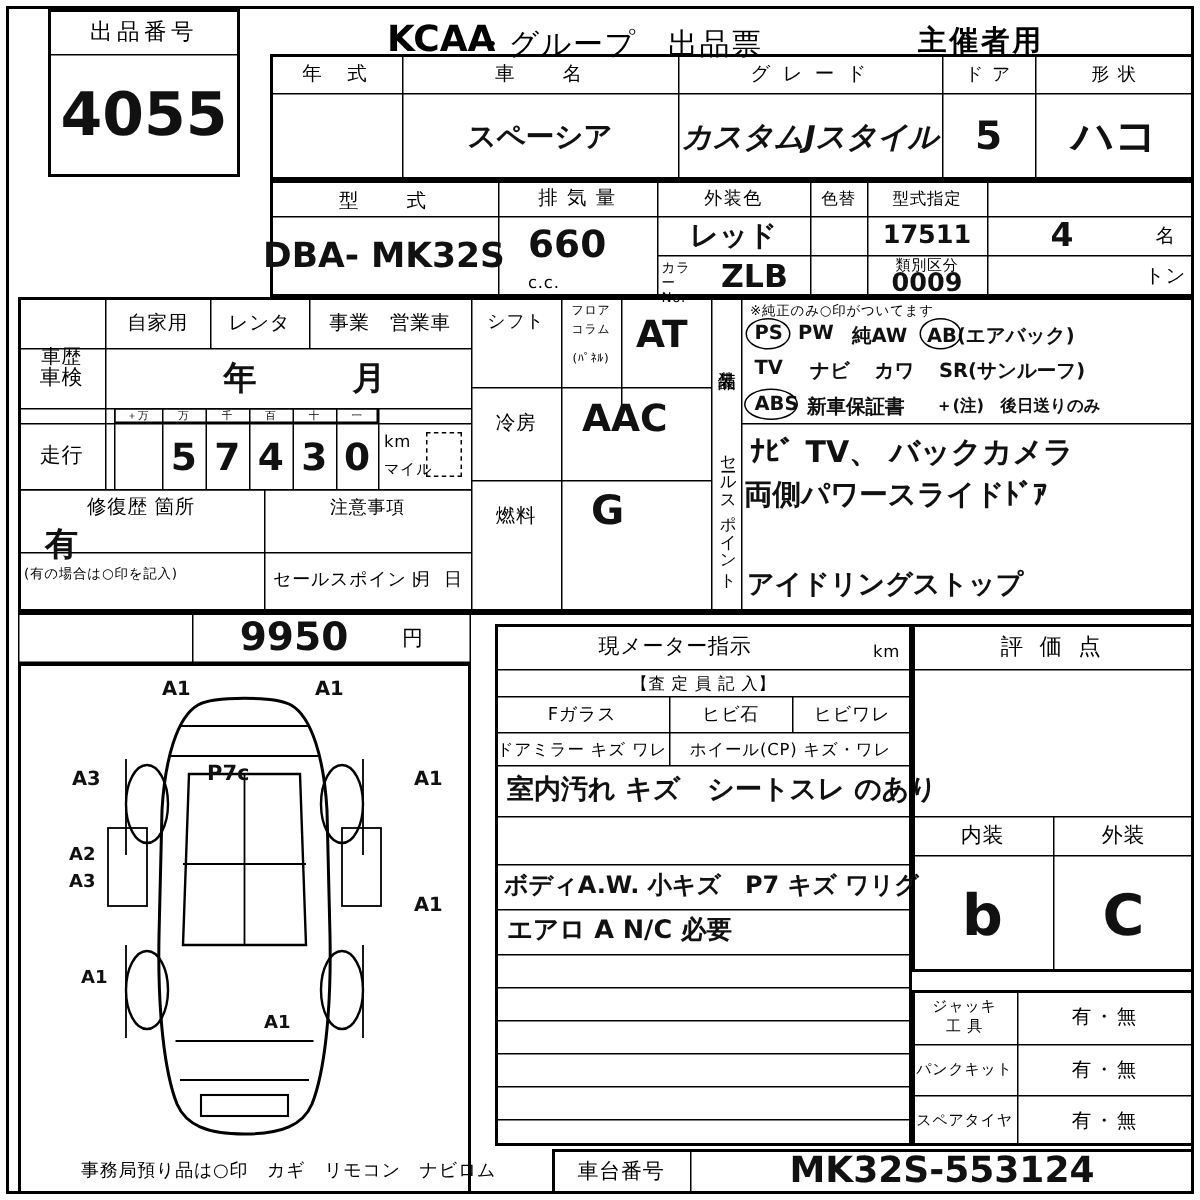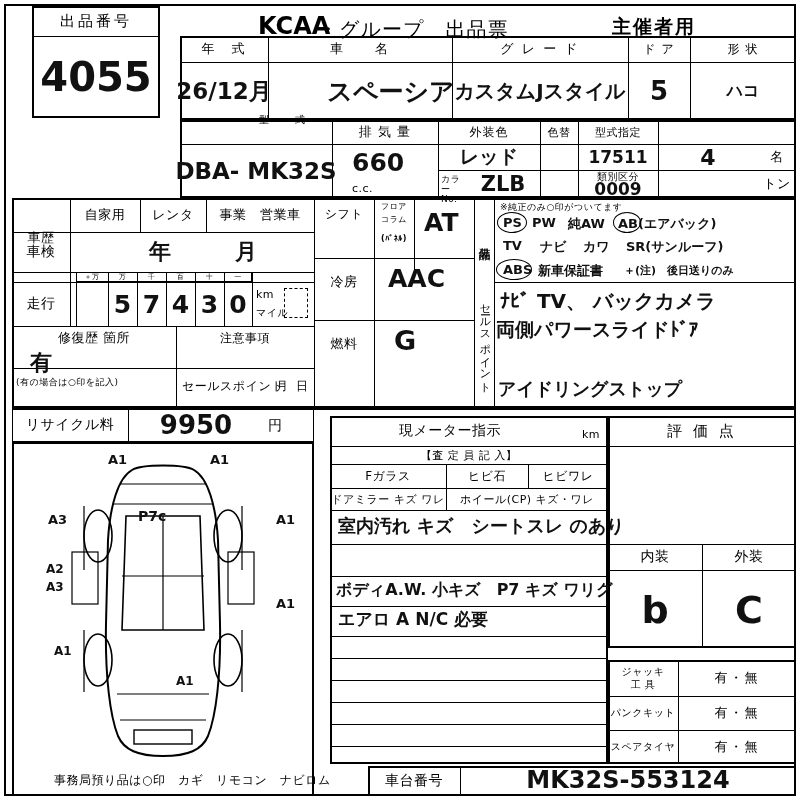--- a/index.html
+++ b/index.html
@@ -40,38 +40,37 @@
   <div class="vline" style="left:452px;top:36px;height:84px;"></div>
   <div class="vline" style="left:628px;top:36px;height:84px;"></div>
   <div class="vline" style="left:690px;top:36px;height:84px;"></div>
 
   <div class="lbl ctr" style="left:180px;top:36px;width:88px;height:26px;font-size:13px;letter-spacing:2px;">年　式</div>
   <div class="lbl ctr" style="left:268px;top:36px;width:184px;height:26px;font-size:13px;letter-spacing:2px;">車　　名</div>
   <div class="lbl ctr" style="left:452px;top:36px;width:176px;height:26px;font-size:13px;letter-spacing:2px;">グ レ ー ド</div>
   <div class="lbl ctr" style="left:628px;top:36px;width:62px;height:26px;font-size:12px;letter-spacing:1px;">ド ア</div>
   <div class="lbl ctr" style="left:690px;top:36px;width:106px;height:26px;font-size:12px;letter-spacing:1px;">形 状</div>
 
-  <div class="hw ctr" style="left:180px;top:62px;width:88px;height:58px;font-size:23px;">26/12月</div>
-  <div class="hw ctr" style="left:268px;top:62px;width:184px;height:58px;font-size:25px;padding-left:31px;">スペーシア</div>
-  <div class="hw ctr" style="left:452px;top:62px;width:176px;height:58px;font-size:20px;">カスタムJスタイル</div>
+  <div class="hw ctr" style="left:268px;top:62px;width:184px;height:58px;font-size:19px;">スペーシア</div>
+  <div class="hw ctr" style="left:452px;top:62px;width:176px;height:58px;font-size:20px;font-style:italic;">カスタムJスタイル</div>
   <div class="hw ctr" style="left:628px;top:62px;width:62px;height:58px;font-size:26px;">5</div>
-  <div class="hw ctr" style="left:690px;top:62px;width:106px;height:58px;font-size:16px;">ハコ</div>
+  <div class="hw ctr" style="left:690px;top:62px;width:106px;height:58px;font-size:28px;">ハコ</div>
 
   <div class="bx" style="left:180px;top:120px;width:616px;height:78px;border-width:2px;"></div>
   <div class="hline" style="left:180px;top:144px;width:616px;"></div>
   <div class="vline" style="left:332px;top:120px;height:78px;"></div>
   <div class="vline" style="left:438px;top:120px;height:78px;"></div>
   <div class="vline" style="left:540px;top:120px;height:78px;"></div>
   <div class="vline" style="left:578px;top:120px;height:78px;"></div>
   <div class="vline" style="left:658px;top:120px;height:78px;"></div>
   <div class="hline" style="left:578px;top:170px;width:80px;"></div>
   <div class="hline" style="left:658px;top:170px;width:138px;"></div>
   <div class="hline" style="left:438px;top:170px;width:140px;"></div>
 
-  <div class="lbl ctr" style="left:180px;top:108px;width:152px;height:24px;font-size:10px;letter-spacing:2px;margin-left:27px;">型　　式</div>
+  <div class="lbl ctr" style="left:180px;top:122px;width:152px;height:24px;font-size:13px;letter-spacing:2px;">型　　式</div>
   <div class="lbl ctr" style="left:332px;top:120px;width:106px;height:24px;font-size:13px;letter-spacing:1px;">排 気 量</div>
   <div class="lbl ctr" style="left:438px;top:120px;width:102px;height:24px;font-size:12px;letter-spacing:1px;">外装色</div>
   <div class="lbl ctr" style="left:540px;top:120px;width:38px;height:24px;font-size:11px;">色替</div>
   <div class="lbl ctr" style="left:578px;top:120px;width:80px;height:24px;font-size:11px;">型式指定</div>
 
   <div class="hw ctr" style="left:180px;top:144px;width:152px;height:54px;font-size:23px;">DBA- MK32S</div>
   <div class="hw" style="left:352px;top:148px;font-size:25px;">660</div>
   <div class="lbl" style="left:352px;top:182px;font-size:11px;">c.c.</div>
   <div class="hw ctr" style="left:438px;top:144px;width:102px;height:26px;font-size:19px;">レッド</div>
   <div class="lbl" style="left:441px;top:174px;font-size:9px;line-height:10px;width:24px;white-space:normal;">カラーNo.</div>
@@ -132,21 +131,21 @@
   <div class="vline" style="left:374px;top:198px;height:210px;"></div>
   <div class="vline" style="left:414px;top:198px;height:80px;"></div>
   <div class="hline" style="left:314px;top:258px;width:160px;"></div>
   <div class="hline" style="left:314px;top:320px;width:160px;"></div>
   <div class="vline" style="left:474px;top:198px;height:210px;"></div>
   <div class="vline" style="left:494px;top:198px;height:210px;"></div>
 
   <div class="lbl ctr" style="left:314px;top:205px;width:60px;height:18px;font-size:12px;">シフト</div>
   <div class="lbl ctr xs" style="left:374px;top:200px;width:40px;height:13px;">フロア</div>
   <div class="lbl ctr xs" style="left:374px;top:213px;width:40px;height:13px;">コラム</div>
-  <div class="lbl ctr xs" style="left:374px;top:232px;width:40px;height:13px;font-weight:bold;">(ﾊﾟﾈﾙ)</div>
+  <div class="lbl ctr xs" style="left:374px;top:232px;width:40px;height:13px;">(ﾊﾟﾈﾙ)</div>
   <div class="hw" style="left:424px;top:208px;font-size:25px;">AT</div>
 
   <div class="lbl ctr" style="left:314px;top:272px;width:60px;height:20px;font-size:13px;">冷房</div>
   <div class="hw" style="left:388px;top:264px;font-size:25px;">AAC</div>
 
   <div class="lbl ctr" style="left:314px;top:334px;width:60px;height:20px;font-size:13px;">燃料</div>
   <div class="hw" style="left:394px;top:325px;font-size:27px;">G</div>
 
   <div class="lbl rot ctr" style="left:474px;top:200px;width:20px;height:78px;font-size:12px;">装備品</div>
   <div class="lbl rot ctr" style="left:474px;top:282px;width:20px;height:120px;font-size:11px;">セールスポイント</div>
@@ -180,21 +179,20 @@
   <div class="lbl ctr" style="left:12px;top:328px;width:164px;height:20px;font-size:13px;">修復歴 箇所</div>
   <div class="hw" style="left:30px;top:348px;font-size:22px;">有</div>
   <div class="lbl" style="left:16px;top:376px;font-size:9px;">(有の場合は○印を記入)</div>
   <div class="lbl ctr" style="left:176px;top:328px;width:138px;height:20px;font-size:12px;">注意事項</div>
   <div class="lbl" style="left:182px;top:378px;font-size:12px;">セールスポイント</div>
   <div class="lbl" style="left:276px;top:378px;font-size:12px;">月</div>
   <div class="lbl" style="left:296px;top:378px;font-size:12px;">日</div>
 
   <div class="bx" style="left:12px;top:408px;width:302px;height:34px;border-width:1px;"></div>
   <div class="vline" style="left:128px;top:408px;height:34px;"></div>
-  <div class="lbl ctr" style="left:12px;top:408px;width:116px;height:34px;font-size:14px;">リサイクル料</div>
   <div class="hw ctr" style="left:130px;top:408px;width:132px;height:34px;font-size:26px;">9950</div>
   <div class="lbl" style="left:268px;top:417px;font-size:14px;">円</div>
 
   <div class="bx" style="left:12px;top:442px;width:302px;height:354px;border-width:2px;"></div>
   <svg style="position:absolute;left:14px;top:444px;" width="298" height="330" viewBox="0 0 298 330">
 
     <path d="M118 26 C104 34 96 62 94 96 L92 180 C91 232 96 272 104 292 C110 306 124 312 149 312 C174 312 188 306 194 292 C202 272 207 232 206 180 L204 96 C202 62 194 34 180 26 C170 20 128 20 118 26 Z" fill="none" stroke="#000" stroke-width="2"></path>
 
     <path d="M112 72 L186 72 L190 186 L108 186 Z" fill="none" stroke="#000" stroke-width="1.6"></path>
     <line x1="108" y1="132" x2="190" y2="132" stroke="#000" stroke-width="1.2"></line>

